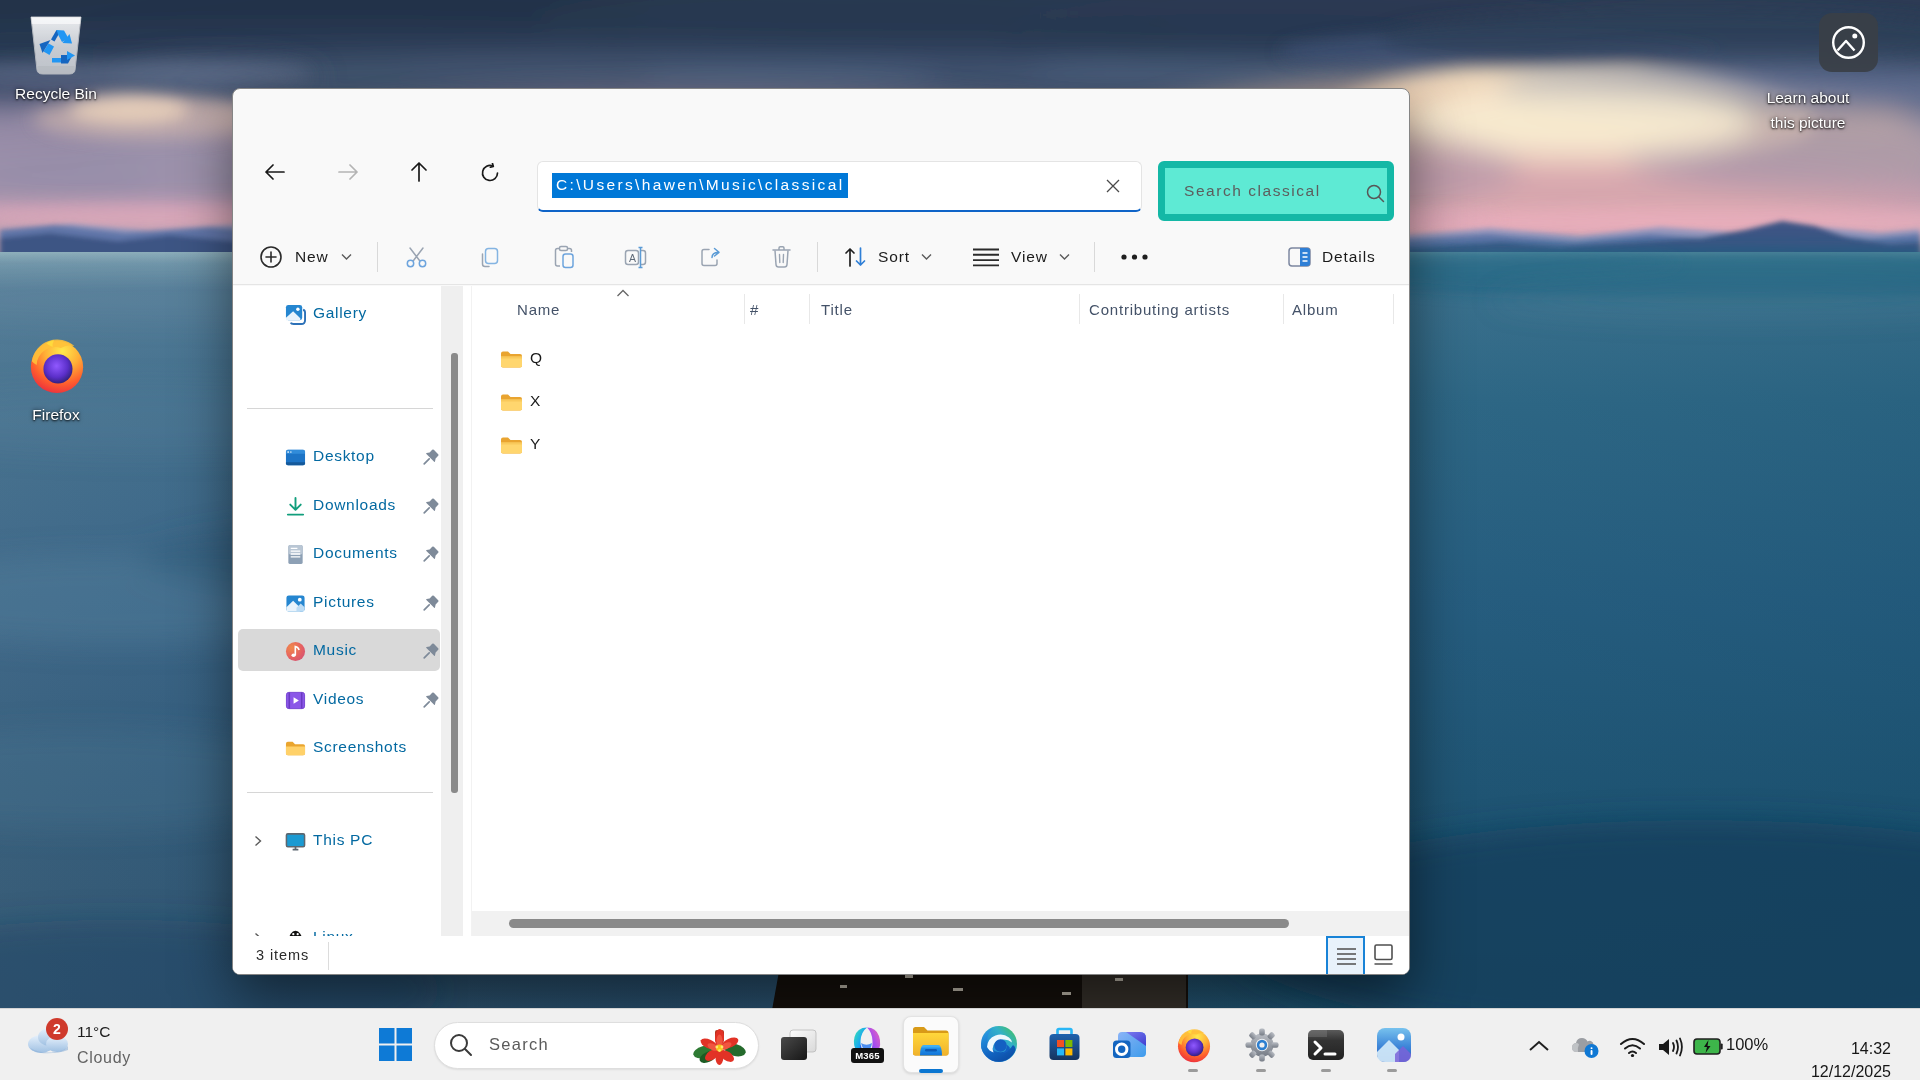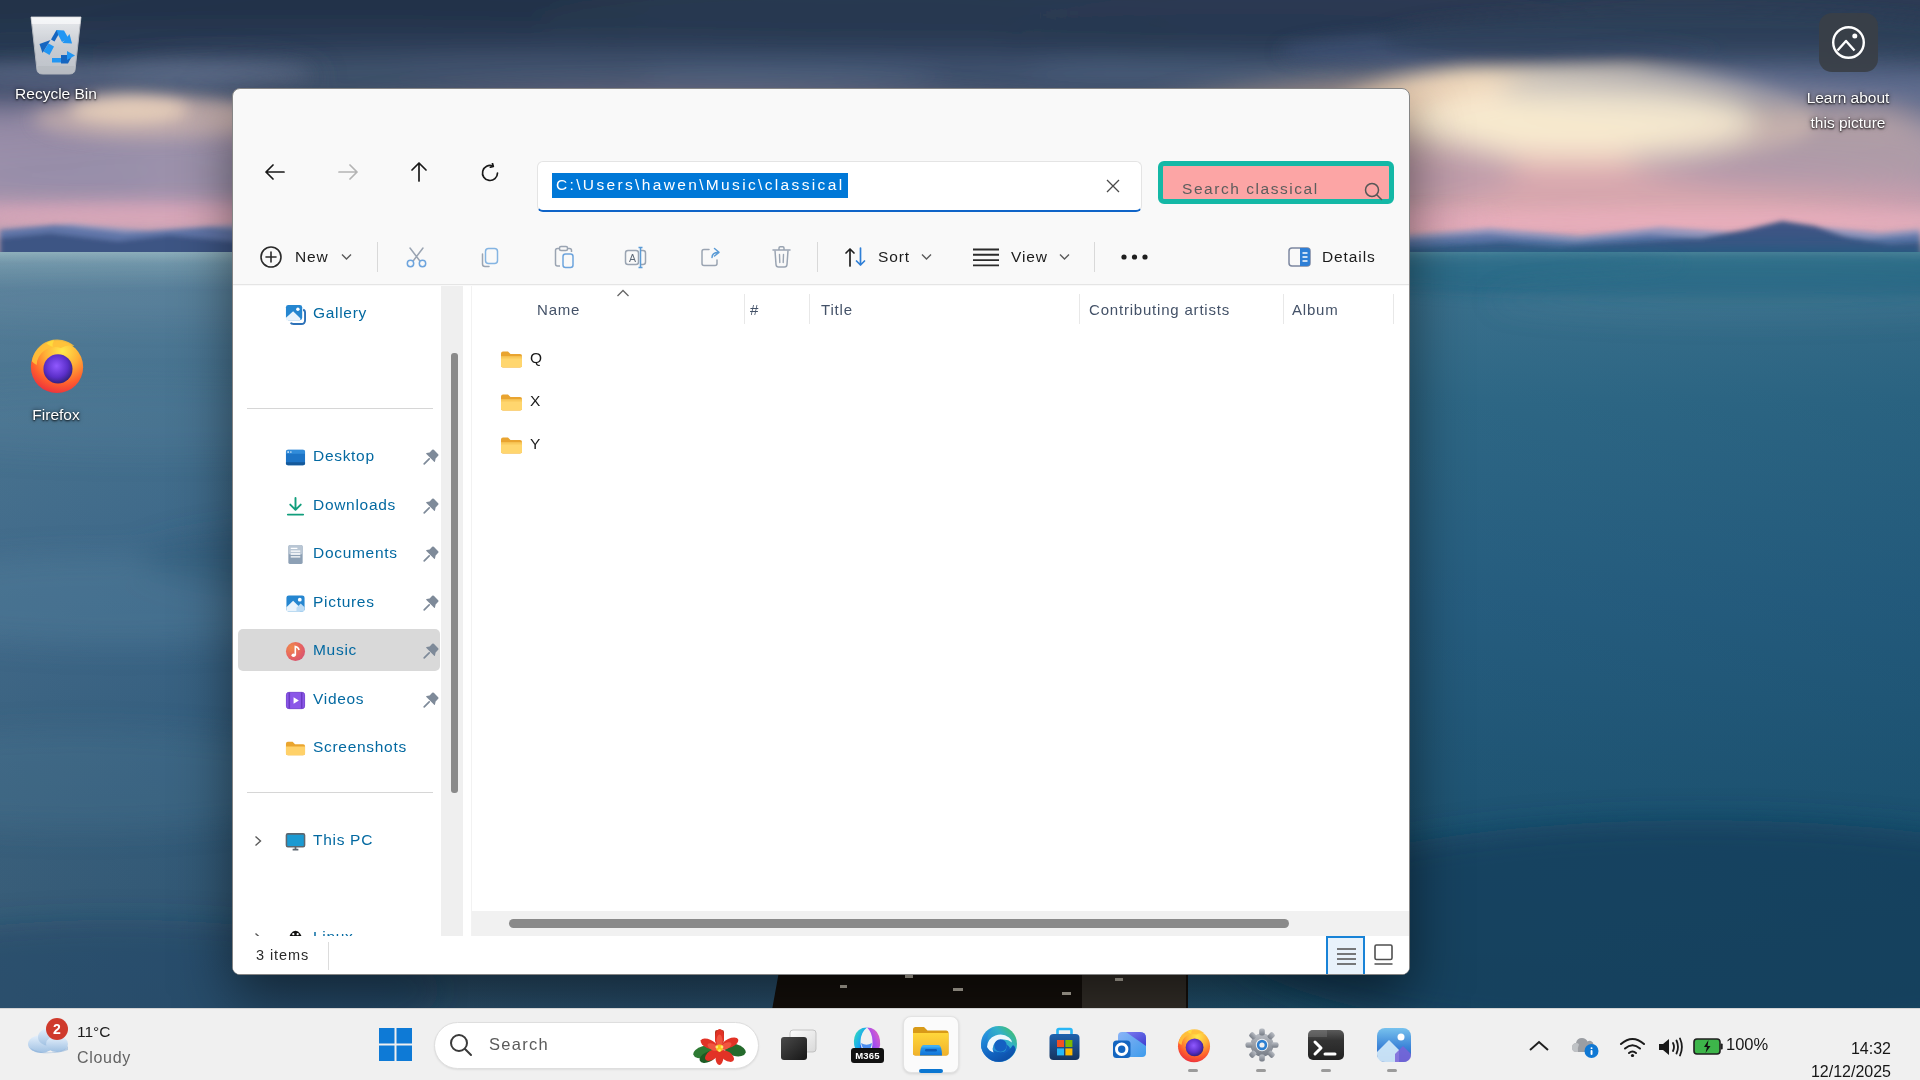--- a/index.html
+++ b/index.html
@@ -200,21 +200,21 @@
     <path d="M21,9.5 Q24.5,6.5 29,6.5 Q27,10 27.5,13.5 Q23.5,11.5 21,9.5 Z" fill="#ffe23d" opacity="0.75"></path>
   </svg>
   <div class="dlabel" style="left:6px;top:406px;width:100px;">Firefox</div>
 
   <div class="abs" style="left:1819px;top:13px;width:59px;height:59px;border-radius:13px;background:rgba(58,63,70,0.92);"></div>
   <svg class="abs" style="left:1831px;top:25px" width="35" height="35" viewBox="0 0 35 35">
     <circle cx="17.5" cy="17.5" r="15.3" fill="none" stroke="#ffffff" stroke-width="2.4"></circle>
     <circle cx="23.8" cy="11" r="2.5" fill="#ffffff"></circle>
     <path d="M6.5,25.5 L15,16 L23.5,25.5" fill="none" stroke="#ffffff" stroke-width="2.4" stroke-linejoin="round"></path>
   </svg>
-  <div class="dlabel" style="left:1788px;top:86px;width:120px;line-height:24.5px;">Learn about<br>this picture</div>
+  <div class="dlabel" style="left:1748px;top:86px;width:120px;line-height:24.5px;">Learn about<br>this picture</div>
 </div>
 <div id="win">
   <div id="addrrow">
     <svg class="abs" style="left:32px;top:17px" width="20" height="18" viewBox="0 0 20 18">
       <path d="M1,9 L19,9 M8,2 L1,9 L8,16" fill="none" stroke="#191919" stroke-width="1.7" stroke-linecap="round" stroke-linejoin="round"></path>
     </svg>
     <svg class="abs" style="left:105px;top:17px" width="20" height="18" viewBox="0 0 20 18">
       <path d="M19,9 L1,9 M12,2 L19,9 L12,16" fill="none" stroke="#b4b4b4" stroke-width="1.7" stroke-linecap="round" stroke-linejoin="round"></path>
     </svg>
     <svg class="abs" style="left:177px;top:16px" width="18" height="20" viewBox="0 0 18 20">
@@ -223,21 +223,21 @@
     <svg class="abs" style="left:247px;top:17px" width="20" height="20" viewBox="0 0 20 20">
       <path d="M17.5,10 A7.5,7.5 0 1 1 12.8,3.05" fill="none" stroke="#191919" stroke-width="1.7" stroke-linecap="round"></path>
       <path d="M12.5,0.5 L13.3,3.4 L10.4,4.2" fill="none" stroke="#191919" stroke-width="1.7" stroke-linecap="round" stroke-linejoin="round"></path>
     </svg>
     <div class="abs" style="left:304px;top:15px;width:605px;height:51px;background:#ffffff;border:1px solid #e4e4e4;border-radius:6px;box-sizing:border-box;border-bottom:2.5px solid #0f64c8;text-align:center;">
       <div class="abs" style="left:14px;top:11px;background:#0078d7;color:#ffffff;font-size:15.5px;letter-spacing:2.35px;padding:3px 4px 4px 4px;">C:\Users\hawen\Music\classical</div>
       <svg class="abs" style="left:568px;top:17px" width="14" height="14" viewBox="0 0 14 14">
         <path d="M1,1 L13,13 M13,1 L1,13" stroke="#4a4a4a" stroke-width="1.3"></path>
       </svg>
     </div>
-    <div class="abs" style="left:925px;top:15px;width:236px;height:43px;background:#fca5a5;border:5px solid #14b8a6;border-radius:6px;box-sizing:border-box;">
+    <div class="abs" style="left:925px;top:15px;width:236px;height:60px;background:#5eead4;border:7px solid #14b8a6;border-radius:6px;box-sizing:border-box;">
       <div class="abs" style="left:19px;top:14px;font-size:15.5px;letter-spacing:1.55px;color:#5d5d5d;">Search classical</div>
       <svg class="abs" style="left:201px;top:16px" width="19" height="19" viewBox="0 0 19 19">
         <circle cx="8" cy="8" r="6.5" fill="none" stroke="#575757" stroke-width="1.5"></circle>
         <path d="M13,13 L17.5,17.5" stroke="#575757" stroke-width="1.5" stroke-linecap="round"></path>
       </svg>
     </div>
   </div>
   <div id="toolbar">
     <svg class="abs" style="left:27px;top:20px" width="22" height="22" viewBox="0 0 22 22">
       <circle cx="11" cy="11" r="10" fill="none" stroke="#2b2b2b" stroke-width="1.6"></circle>
@@ -435,21 +435,21 @@
       </div>
       <div class="abs" style="left:208px;top:0;width:22px;height:650px;background:#efefef;"></div>
       <div class="abs" style="left:218px;top:67px;width:6.5px;height:440px;border-radius:3px;background:#8a8a8a;"></div>
     </div>
     <div class="abs" style="left:238px;top:0;width:1px;height:650px;background:#f2f2f2;"></div>
 
     <div class="abs" style="left:239px;top:0;width:939px;height:650px;">
       <svg class="abs" style="left:144px;top:2px" width="14" height="10" viewBox="0 0 14 10">
           <path d="M1.5,8 L7,2.5 L12.5,8" fill="none" stroke="#666" stroke-width="1.3"></path>
         </svg>
-      <div class="hdr" style="left:45px;top:15px;margin-left:20px;">Name</div>
+      <div class="hdr" style="left:45px;top:15px;">Name</div>
       <div class="hdr" style="left:278px;top:15px;">#</div>
       <div class="hdr" style="left:349px;top:15px;">Title</div>
       <div class="hdr" style="left:617px;top:15px;">Contributing artists</div>
       <div class="hdr" style="left:820px;top:15px;">Album</div>
       <div class="hsep" style="left:272px;"></div>
       <div class="hsep" style="left:337px;"></div>
       <div class="hsep" style="left:607px;"></div>
       <div class="hsep" style="left:811px;"></div>
       <div class="hsep" style="left:921px;"></div>
       <svg class="abs" style="left:28px;top:64px" width="23" height="19" viewBox="0 0 23 19">

